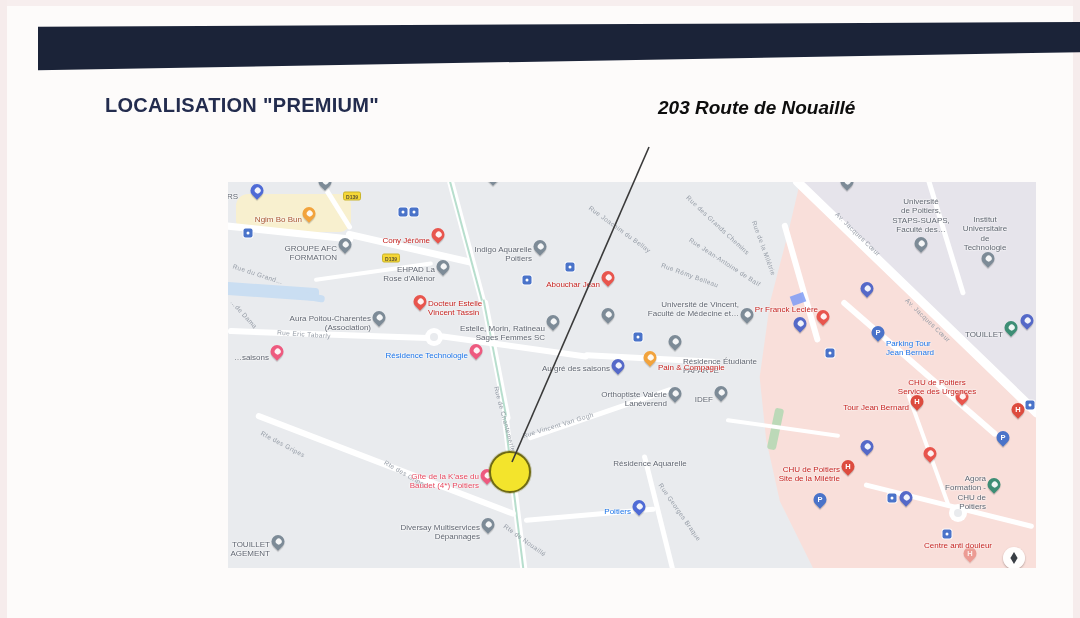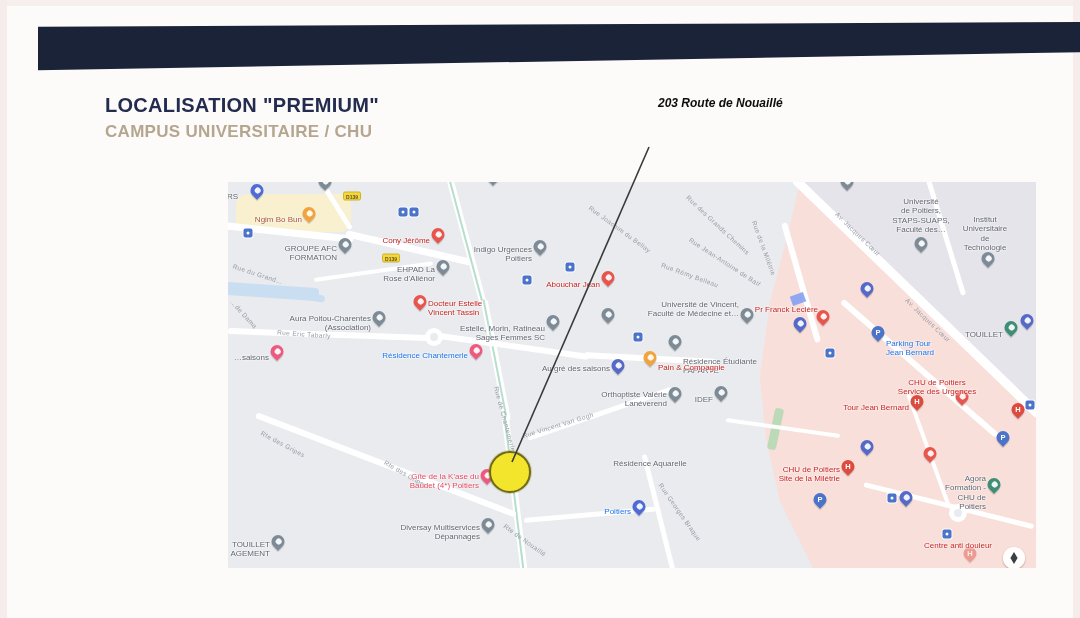--- a/index.html
+++ b/index.html
@@ -5,21 +5,21 @@
   html,body{margin:0;padding:0;background:#ffffff;}
   #slide{position:relative;width:1080px;height:618px;overflow:hidden;
          background:#fdfbfa;font-family:"Liberation Sans",sans-serif;}
   .edge{position:absolute;top:0;bottom:0;width:7px;background:#f6ecec;}
   .edge.l{left:0}.edge.r{right:0}
   .topstrip{position:absolute;left:0;top:0;width:1080px;height:6px;background:#f7eeee;}
   #banner{position:absolute;left:38px;top:22px;width:1042px;height:52px;background:#1b2338;
           clip-path:polygon(0% 9%,100% 0%,100% 58%,0% 93%);}
   #title1{position:absolute;left:105px;top:94px;font-size:20px;font-weight:700;color:#232c4e;letter-spacing:.3px;}
   #title2{position:absolute;left:105px;top:122px;font-size:17px;font-weight:700;color:#b5a68f;letter-spacing:.3px;}
-  #address{position:absolute;left:658px;top:95px;font-size:12px;font-weight:700;font-style:italic;
+  #address{position:absolute;left:658px;top:95px;font-size:19px;font-weight:700;font-style:italic;
            color:#0d0d0d;line-height:1.4;}
   #callout{position:absolute;left:0;top:0;width:1080px;height:618px;pointer-events:none;}
   
   #map{position:absolute;left:228px;top:182px;width:808px;height:386px;background:#e9ebee;overflow:hidden;}
   .zone{position:absolute;}
   #zone-univ{left:0;top:0;width:808px;height:386px;background:#e6e4eb;
              clip-path:polygon(70.8% 0,100% 0,100% 59%);}
   #zone-chu{left:0;top:0;width:808px;height:386px;background:#f9dfda;
             clip-path:polygon(70.8% 0,100% 59.4%,100% 100%,72.4% 100%,68.3% 82.7%,66.6% 66.7%,65.8% 50.6%,67.1% 31%,69.3% 13.4%);}
   #zone-yellow{left:8px;top:12px;width:115px;height:38px;border-radius:12px;background:#f8f0cf;}
@@ -63,21 +63,20 @@
 <body>
 
 <div id="slide">
   <div class="topstrip"></div>
   <div class="edge l"></div>
   <div class="edge r"></div>
 
   <div id="banner"></div>
 
   <div id="title1">LOCALISATION "PREMIUM"</div>
-  <div id="title2">CAMPUS UNIVERSITAIRE / CHU</div>
 
   <div id="address">
     <div>203 Route de Nouaillé</div>
   </div>
 
   <div id="map">
     <div class="zone" id="zone-univ"></div>
     <div class="zone" id="zone-chu"></div>
     <div class="zone" id="zone-yellow"></div>
     <div id="map-dynamic">
@@ -157,25 +156,25 @@
         <div class="pin" style="left: 215px; top: 91px; background: rgb(125, 139, 151);"></div>
         <div class="map-label la-left" style="left: 207px; top: 92px; color: rgb(95, 101, 112);">EHPAD La
 Rose d'Aliénor</div>
         <div class="pin" style="left: 192px; top: 126px; background: rgb(232, 85, 77);"></div>
         <div class="map-label la-right" style="left: 200px; top: 126px; color: rgb(197, 34, 31);">Docteur Estelle
 Vincent Tassin</div>
         <div class="pin" style="left: 151px; top: 142px; background: rgb(125, 139, 151);"></div>
         <div class="map-label la-left" style="left: 143px; top: 141px; color: rgb(95, 101, 112);">Aura Poitou-Charentes
 (Association)</div>
         <div class="pin" style="left: 248px; top: 175px; background: rgb(238, 90, 127);"></div>
-        <div class="map-label la-left" style="left: 240px; top: 174px; color: rgb(26, 115, 232);">Résidence Chantemerle</div>
+        <div class="map-label la-left" style="left: 240px; top: 174px; color: rgb(26, 115, 232);">Résidence Technologie</div>
         <div class="pin" style="left: 49px; top: 176px; background: rgb(238, 90, 127);"></div>
         <div class="map-label la-left" style="left: 41px; top: 176px; color: rgb(95, 101, 112);">…saisons</div>
         <div class="pin" style="left: 312px; top: 71px; background: rgb(125, 139, 151);"></div>
-        <div class="map-label la-left" style="left: 304px; top: 72px; color: rgb(95, 101, 112);">Indigo Urgences
+        <div class="map-label la-left" style="left: 304px; top: 72px; color: rgb(95, 101, 112);">Indigo Aquarelle
 Poitiers</div>
         <div class="pin" style="left: 380px; top: 102px; background: rgb(232, 85, 77);"></div>
         <div class="map-label la-left" style="left: 372px; top: 103px; color: rgb(197, 34, 31);">Abouchar Jean</div>
         <div class="pin" style="left: 325px; top: 146px; background: rgb(125, 139, 151);"></div>
         <div class="map-label la-left" style="left: 317px; top: 151px; color: rgb(95, 101, 112);">Estelle, Morin, Ratineau
 Sages Femmes SC</div>
         <div class="pin" style="left: 380px; top: 139px; background: rgb(125, 139, 151);"></div>
         <div class="pin" style="left: 519px; top: 139px; background: rgb(125, 139, 151);"></div>
         <div class="map-label la-left" style="left: 511px; top: 127px; color: rgb(95, 101, 112);">Université de Vincent,
 Faculté de Médecine et…</div>

